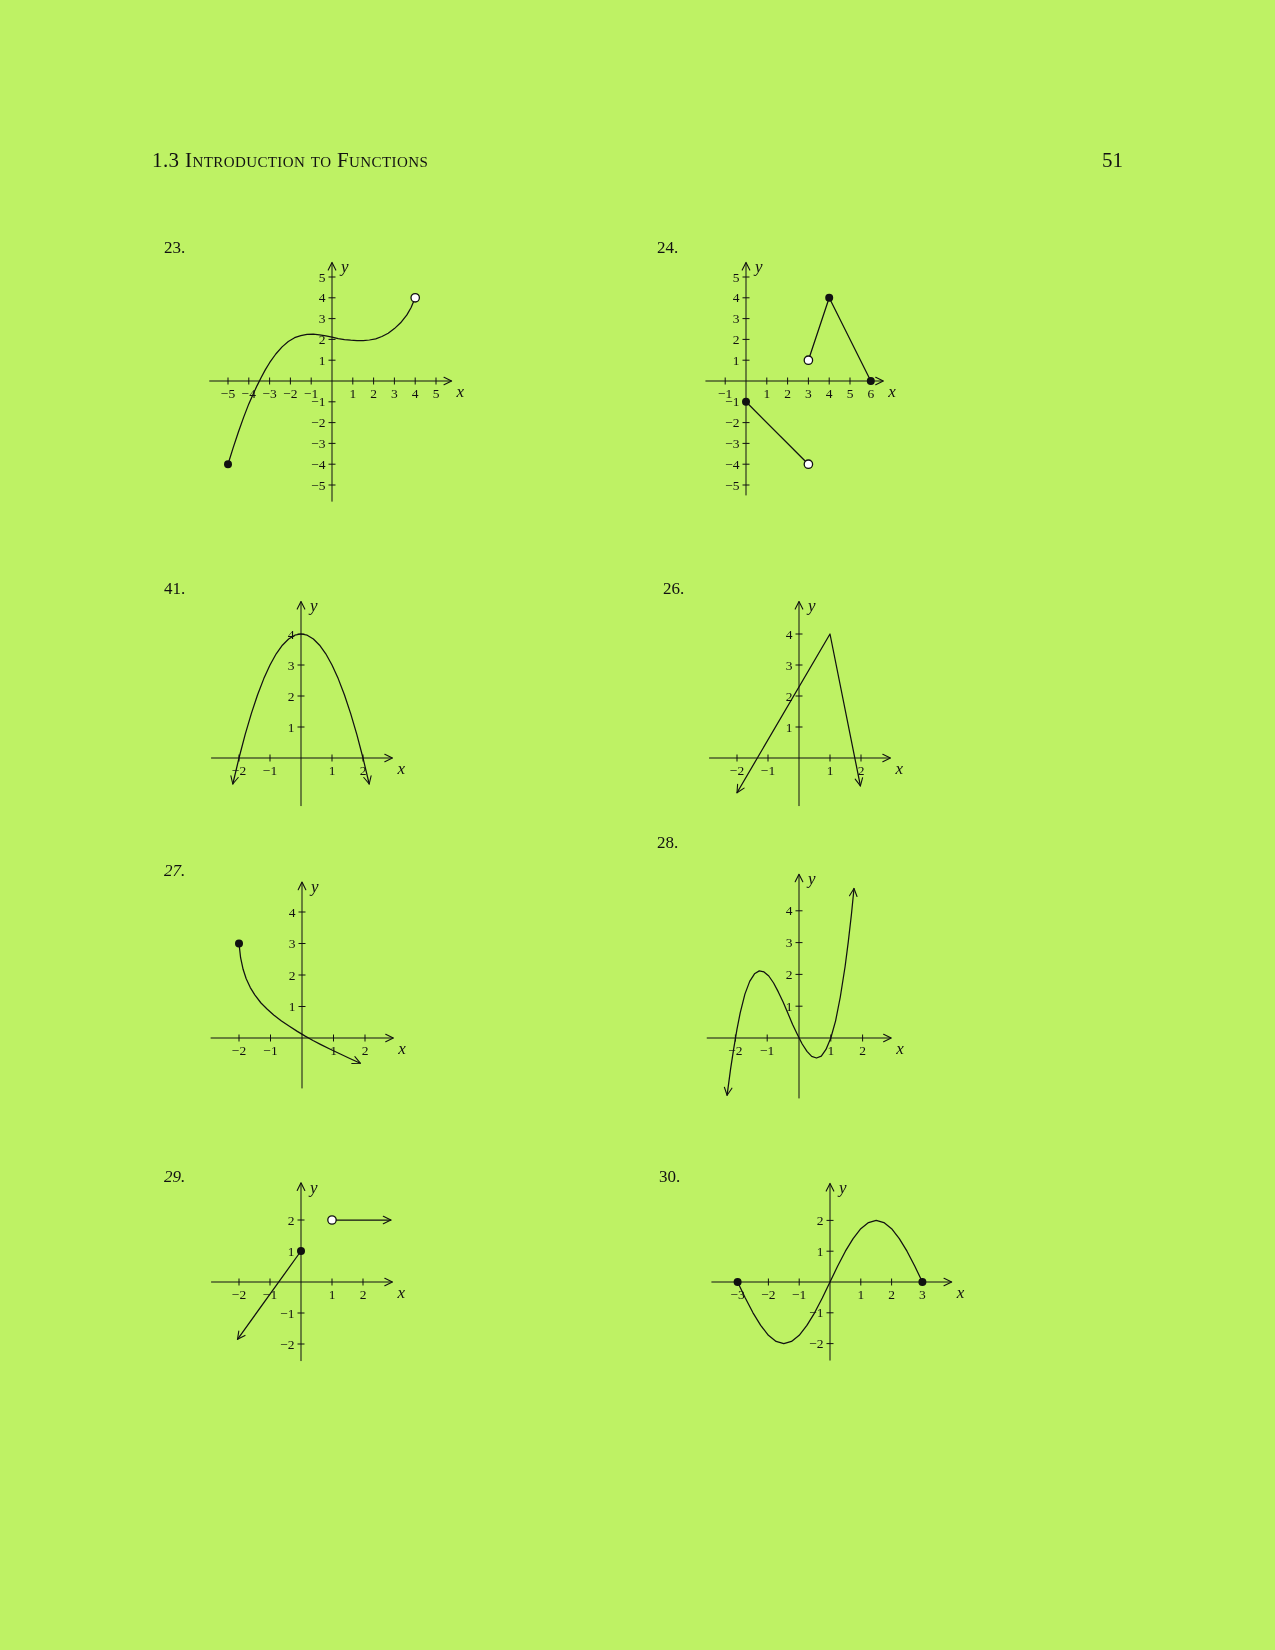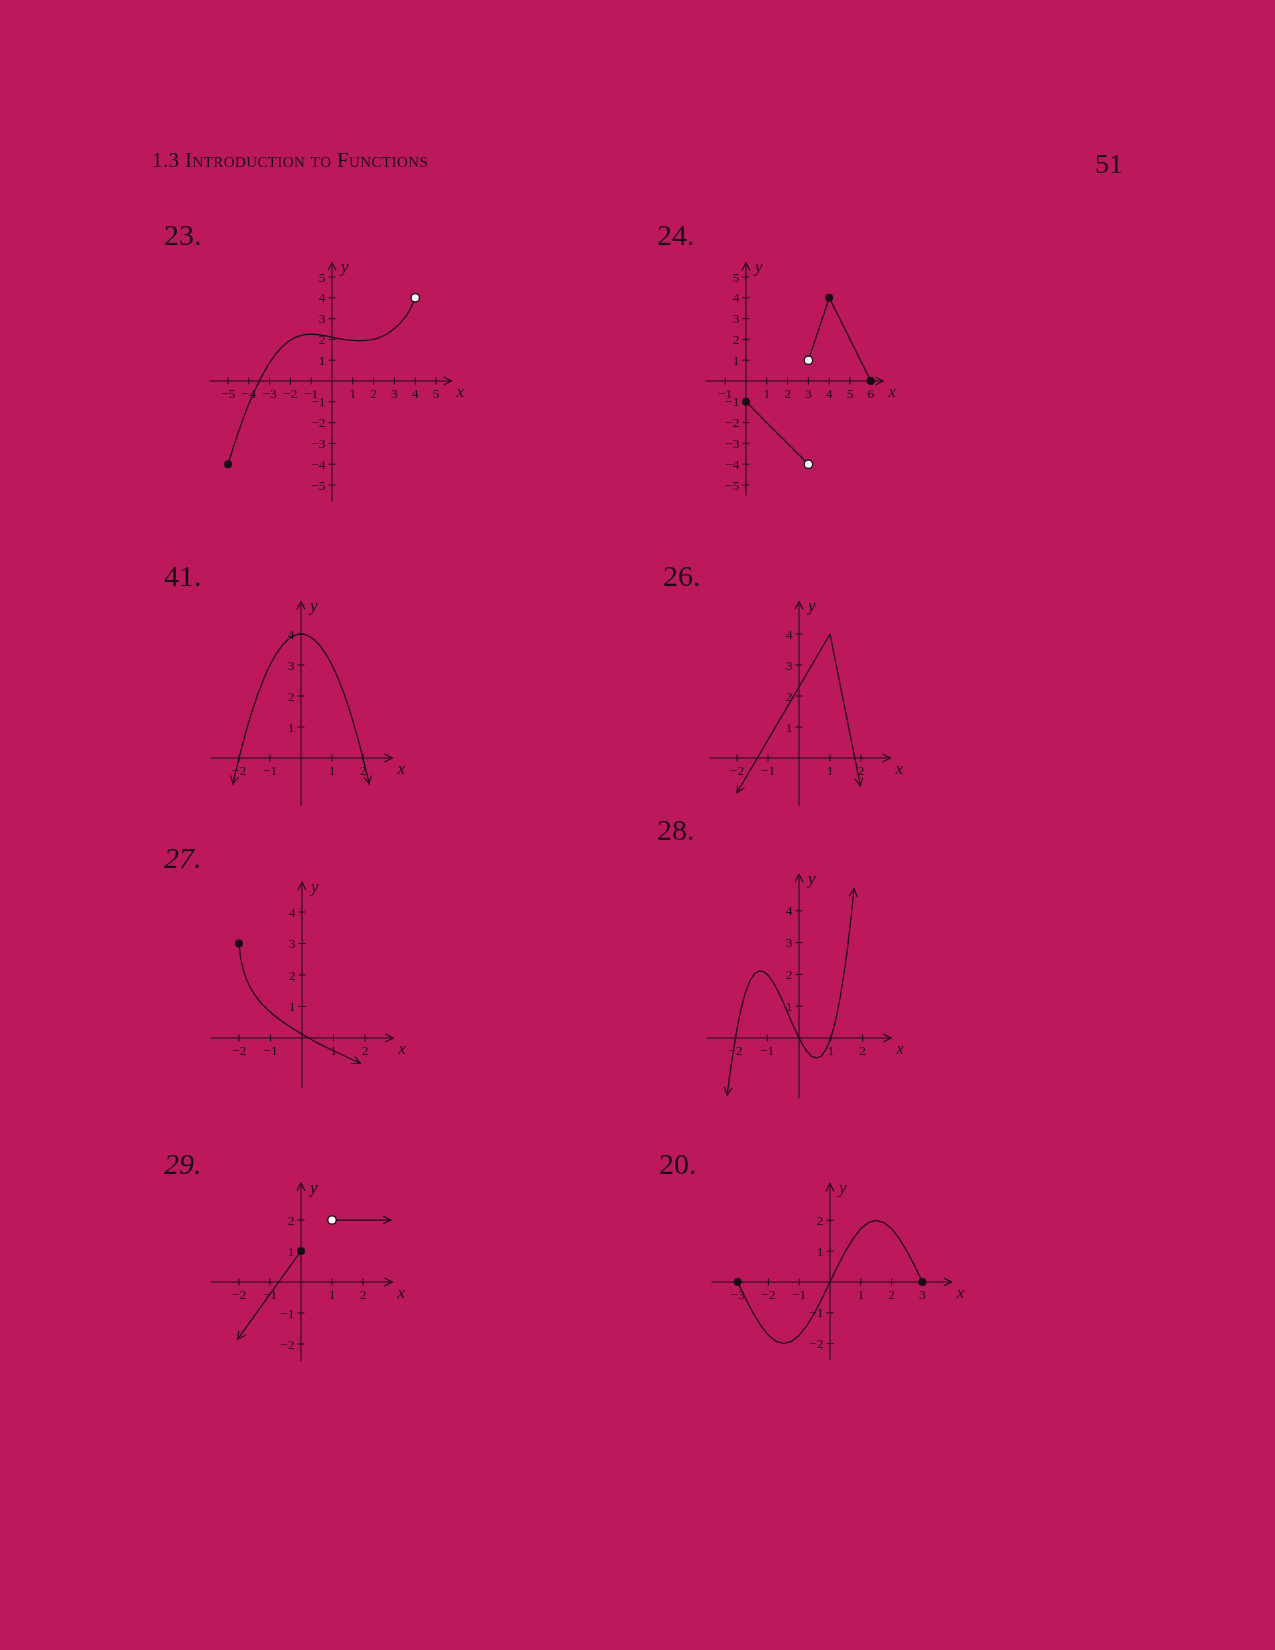--- a/index.html
+++ b/index.html
@@ -1,31 +1,31 @@
 <!DOCTYPE html>
 <html><head>
 <meta charset="utf-8">
 <style>
   html,body { margin:0; padding:0; background:#e8e8e8; }
   #page {
-    position:relative; width:1275px; height:1650px; background:#be185d;
+    position:relative; width:1275px; height:1650px; background:#bef264;
     font-family:"Liberation Serif", serif; color:#000; overflow:hidden;
     margin:0 auto;
   }
   .header-title {
     position:absolute; left:152px; top:148px;
     font-size:21px; font-variant:small-caps; letter-spacing:0.4px;
     color:#111;
   }
   .page-number {
     position:absolute; right:152px; top:148px;
-    font-size:28px; color:#111;
+    font-size:21px; color:#111;
   }
   .problem-number {
-    position:absolute; font-size:30px; color:#111;
+    position:absolute; font-size:17px; color:#111;margin-top:20px;
   }
   .graph-box { position:absolute; }
   svg text {
     font-family:"Liberation Serif", serif; fill:#111;
   }
   svg .ticklab { font-size:13.5px; }
   svg .axislab { font-size:17px; font-style:italic; }
 </style>
 </head>
 <body>
@@ -304,21 +304,21 @@
             <path d="M45.5 167.3 L109.0 79.0" fill="none" stroke="#111111" stroke-width="1.25" stroke-linecap="round" stroke-linejoin="round"></path>
             <path d="M 46.8 159.0 L 45.5 167.3 L 53.0 163.4" fill="none" stroke="#111111" stroke-width="1.1" stroke-linecap="round" stroke-linejoin="round"></path>
             <circle cx="109" cy="79" r="4" fill="#111111"></circle>
           </g>
           <g>
             <path d="M140.0 48.0 L198.9 48.0" fill="none" stroke="#111111" stroke-width="1.25" stroke-linecap="round" stroke-linejoin="round"></path>
             <circle cx="140" cy="48" r="4.2" fill="#fff" stroke="#111111" stroke-width="1.3"></circle>
             <path d="M 191.3 51.8 L 198.9 48.0 L 191.3 44.2" fill="none" stroke="#111111" stroke-width="1.1" stroke-linecap="round" stroke-linejoin="round"></path>
           </g>
         </svg></div>
-      <div class="problem-number" style="left: 659px; top: 1147px;">20.</div>
+      <div class="problem-number" style="left: 659px; top: 1147px;">30.</div>
       <div class="graph-box" style="left: 688px; top: 1172px;"><svg width="300" height="215" viewBox="0 0 300 215">
           <g>
             <line x1="23.419999999999987" y1="110" x2="263.66" y2="110" stroke="#111111" stroke-width="1"></line>
             <path d="M 256.0 113.8 L 263.7 110.0 L 256.0 106.2" fill="none" stroke="#111111" stroke-width="1.1" stroke-linecap="round" stroke-linejoin="round"></path>
             <line x1="142" y1="188.54" x2="142" y2="11.439999999999998" stroke="#111111" stroke-width="1"></line>
             <path d="M 145.8 19.1 L 142.0 11.4 L 138.2 19.1" fill="none" stroke="#111111" stroke-width="1.1" stroke-linecap="round" stroke-linejoin="round"></path>
             <text x="268.66" y="126" class="axislab">x</text>
             <text x="151" y="21.439999999999998" class="axislab">y</text>
             <line x1="49.599999999999994" y1="106.5" x2="49.599999999999994" y2="113.5" stroke="#111111" stroke-width="1"></line>
             <text x="49.599999999999994" y="127" text-anchor="middle" class="ticklab">−3</text>

